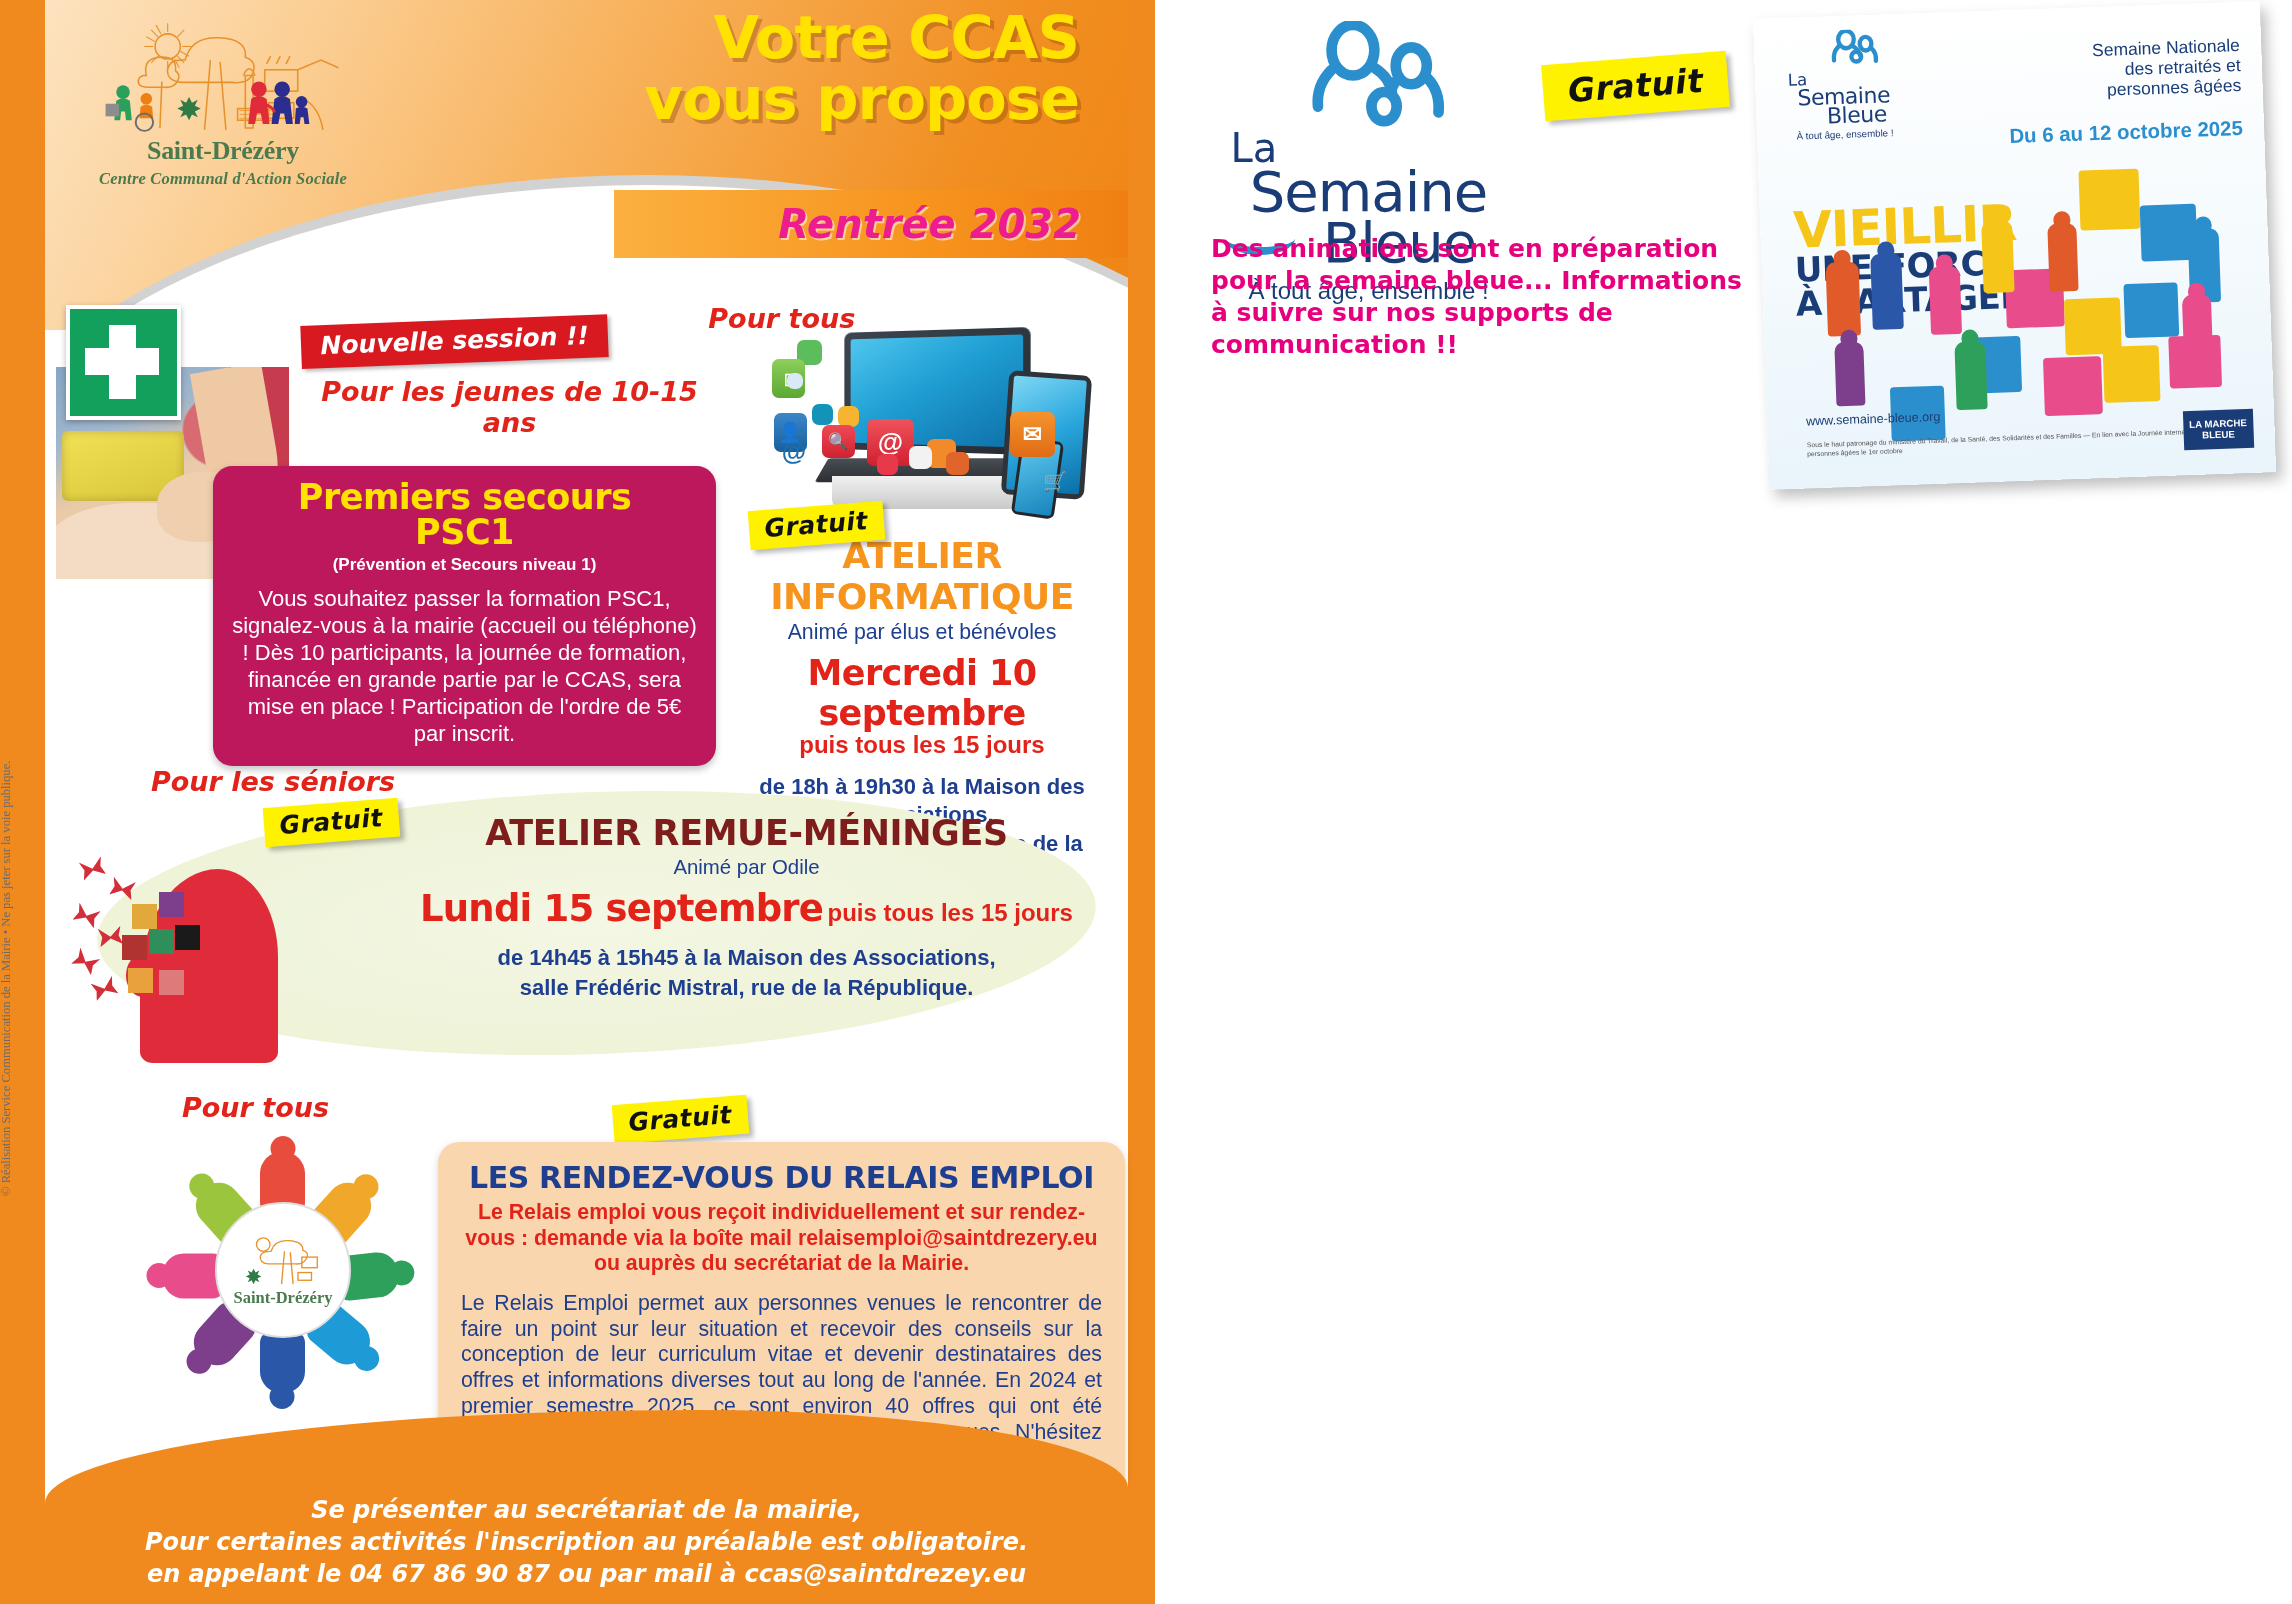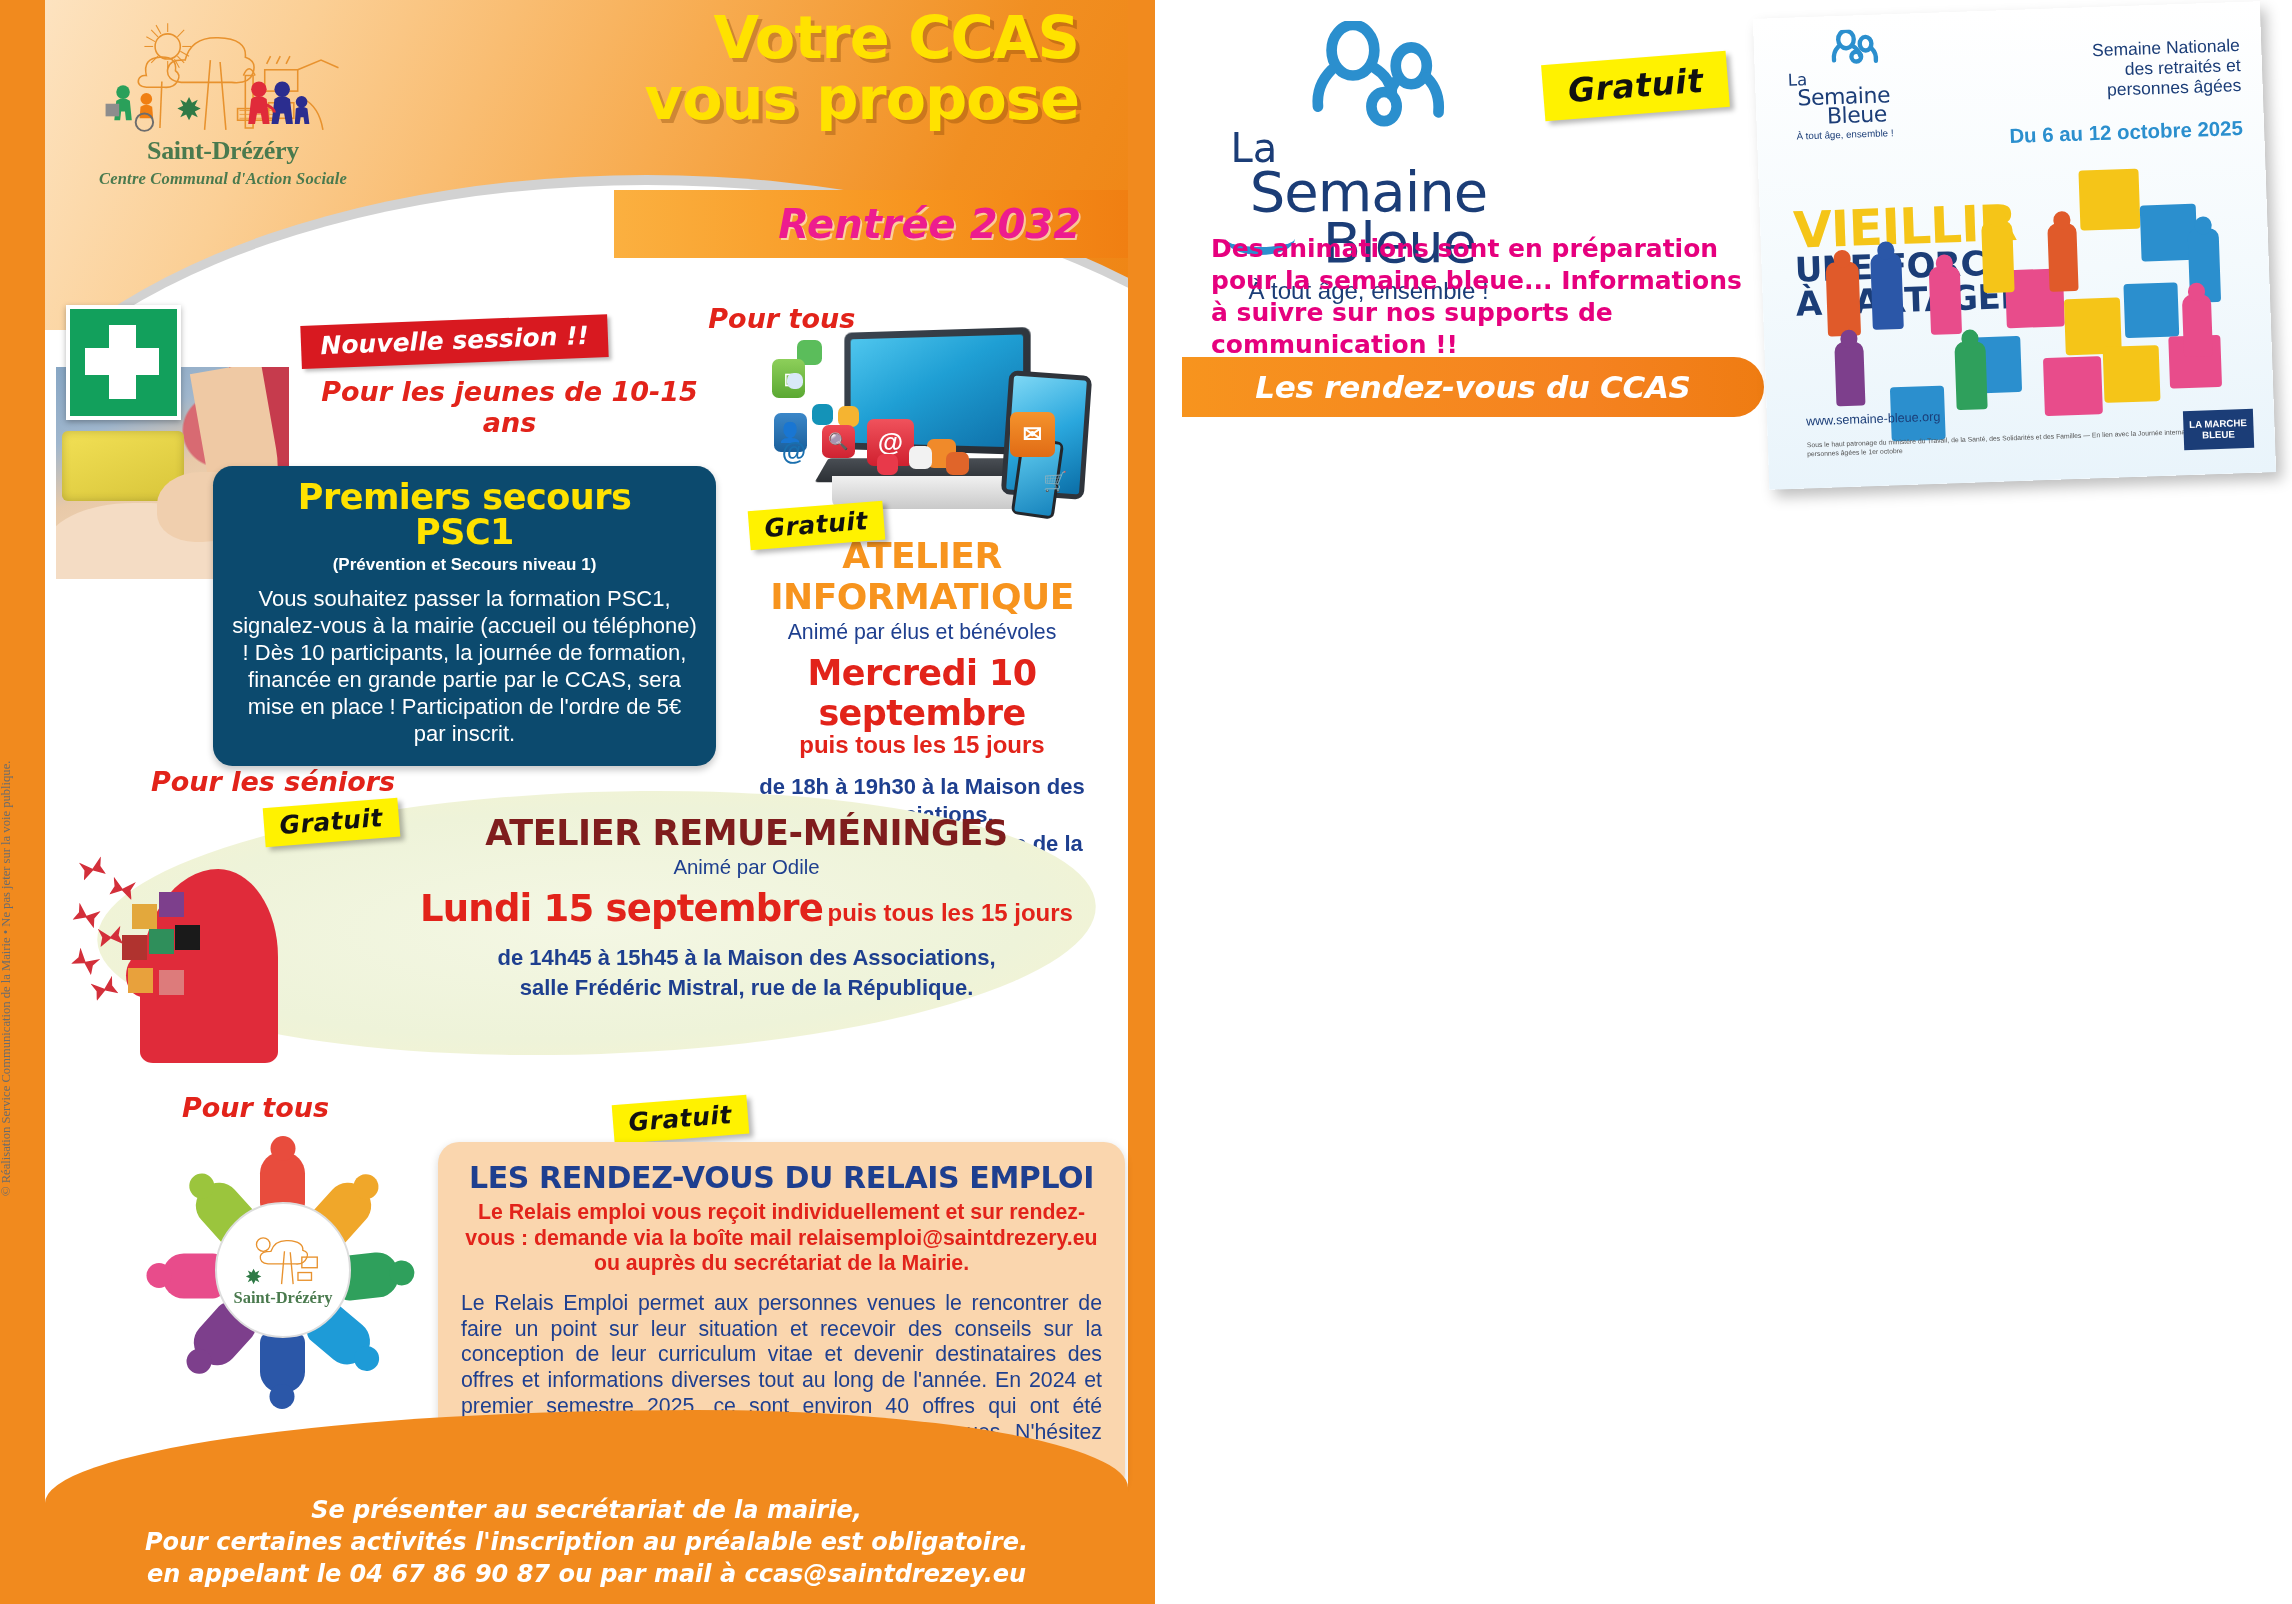--- a/index.html
+++ b/index.html
@@ -134,21 +134,21 @@
     background:#c63b4d; border-radius: 0 0 28% 10%;
   }
   .cpr-photo .mannequin {
     position:absolute; left:-9.7px; top:136px; width:175px; height:87px;
     background:#f4dcc4; border-radius:50% 40% 0 0;
   }
 
   .psc1-headers { position: absolute; left: 245px; top: 0px; width: 417px; }
   .psc1-blue {
     position: absolute; left: 157px; top: 146px; width: 503px;
-    background: #0c4a6e; color: #fff; border-radius: 19.4px;
+    background: #be185d; color: #fff; border-radius: 19.4px;
     padding: 13.6px 17.5px 19.4px; text-align: center;
     box-shadow: 0 3.9px 7.8px rgba(0,0,0,.22); z-index: 4;
   }
   .psc1-blue h2 {
     color: #ffe200; font-size: 35px; line-height: 1.02; font-weight: bold;
     font-family: "DejaVu Sans", sans-serif; letter-spacing: -0.5px;
   }
   .psc1-blue .sub { font-size: 17px; font-weight: bold; margin-top: 3.9px; }
   .psc1-blue .body { font-size: 22px; line-height: 1.23; margin-top: 9.7px; }
 
@@ -635,23 +635,20 @@
       <div class="sb-word sb-la">La</div>
       <div class="sb-word sb-semaine">Semaine</div>
       <div class="sb-word sb-bleue">Bleue</div>
       <div class="sb-smile"></div>
       <div class="sb-tag">À tout âge, ensemble !</div>
     </div>
     <div class="gratuit gratuit-sb">Gratuit</div>
 
     <div class="sb-anim">Des animations sont en préparation pour la semaine bleue... Informations à suivre sur nos supports de communication !!</div>
 
-    <div class="rdv-bar">
-      <span>Les rendez-vous du CCAS</span>
-    </div>
 
     <div class="sb-poster">
       <div class="sbp-logo">
         <svg width="68" height="35" viewBox="0 0 70 36" style="margin-left:25px">
           <g fill="none" stroke="#2b8fce" stroke-width="4.5" stroke-linecap="round">
             <ellipse cx="26" cy="10" rx="8" ry="9"></ellipse>
             <ellipse cx="46" cy="15" rx="6" ry="7"></ellipse>
             <ellipse cx="36" cy="28" rx="5" ry="5"></ellipse>
             <path d="M18 17 q-6 6 -5 14"></path>
             <path d="M33 17 q6 4 7 10"></path>

